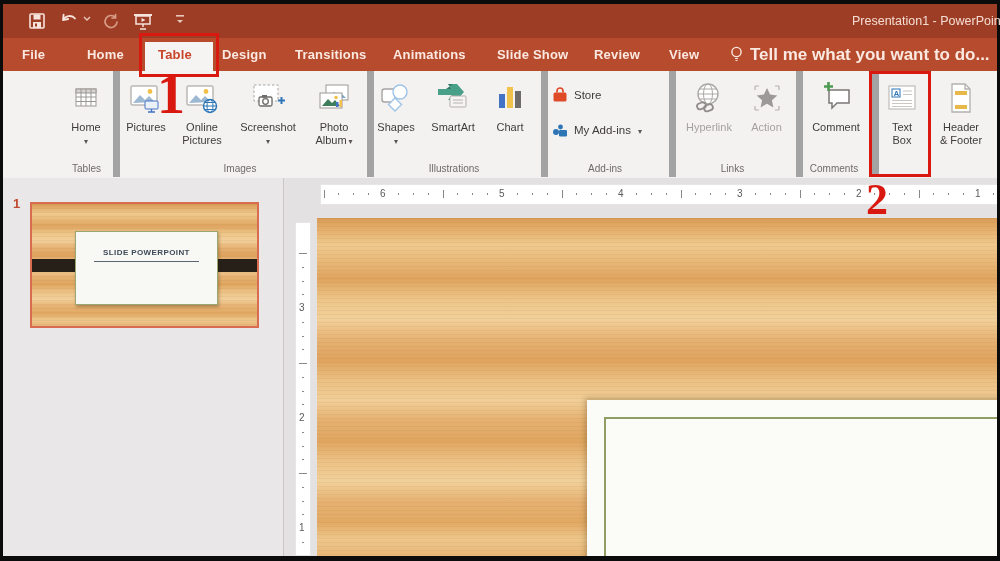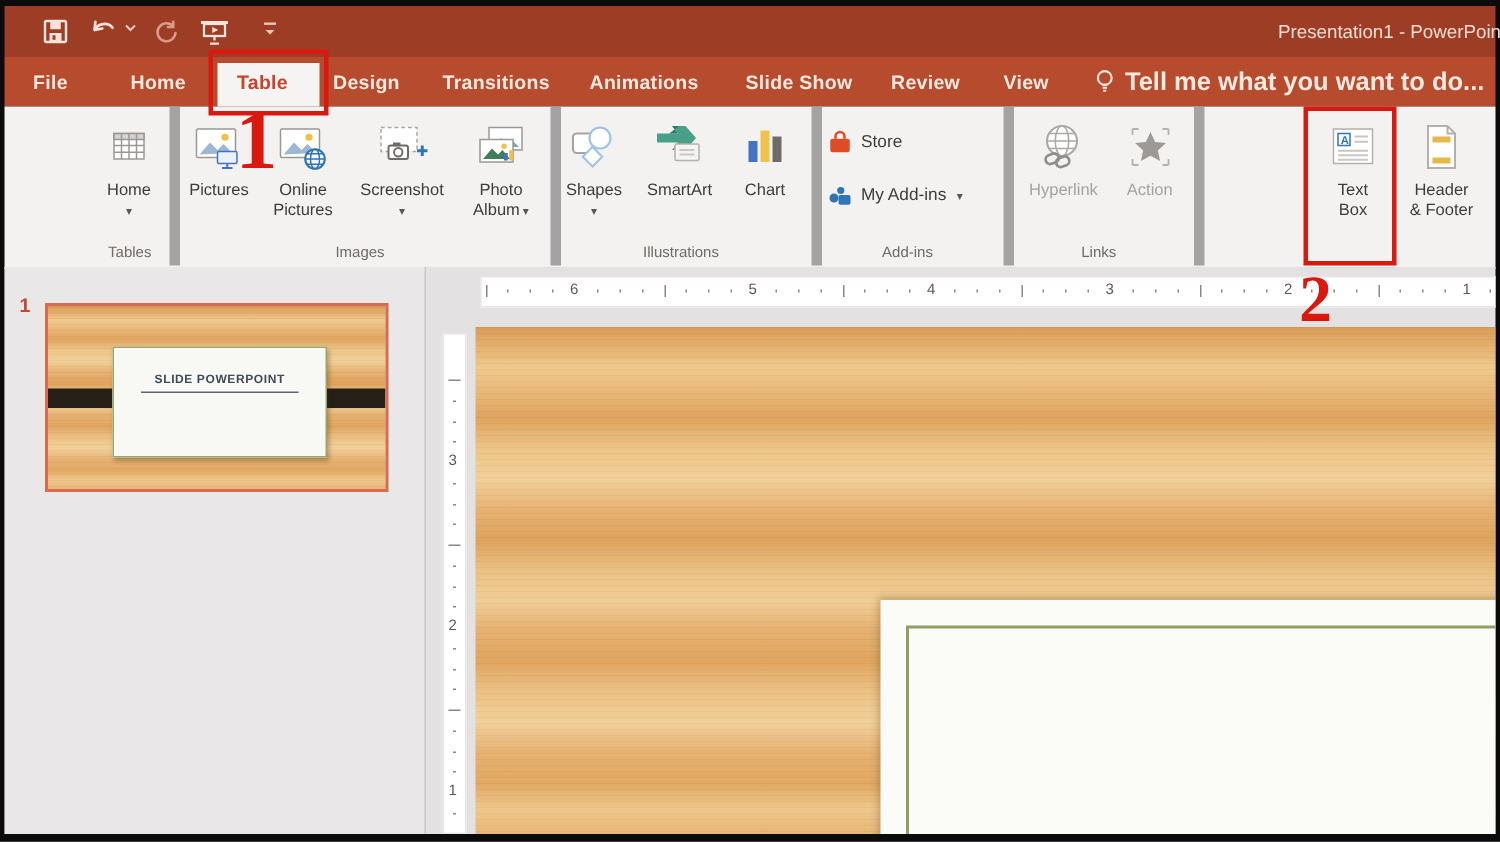--- a/index.html
+++ b/index.html
@@ -293,20 +293,32 @@
               <path d="M7 13h20 M8.5 8h17 M8.5 18h17" stroke="#ABA8A6"></path>
               <rect x="6" y="22" width="9" height="6" rx="3" fill="none" stroke="#908D8B" stroke-width="1.8" transform="rotate(-20 10 25)"></rect>
               <rect x="13" y="24" width="9" height="6" rx="3" fill="none" stroke="#908D8B" stroke-width="1.8" transform="rotate(-20 17 27)"></rect>
             </svg>
         </span>
         <span class="bl">Hyperlink</span>
       </div>
       <div class="glabel">Links</div>
     </div>
 
+    <div class="rgroup" style="left:793px;width:76px">
+      <div class="bigbtn" style="left:8px;width:64px">
+        <span class="bicon">
+          <svg width="38" height="34" viewBox="0 0 38 34">
+              <path d="M12 9h20v13H20l-5 5v-5h-3z" fill="#fff" stroke="#7A7775" stroke-width="1.5"></path>
+              <path d="M7 5.5h9 M11.5 1v9" stroke="#4E9A51" stroke-width="2.6"></path>
+            </svg>
+        </span>
+        <span class="bl">Comment</span>
+      </div>
+      <div class="glabel">Comments</div>
+    </div>
 
     <div class="rgroup" style="left:869px;width:131px;border-right:none">
       <div class="bigbtn" style="left:6px;width:48px">
         <span class="bicon">
           <svg width="34" height="34" viewBox="0 0 34 34">
               <rect x="4" y="5" width="26" height="23" fill="#fff" stroke="#B3B0AE"></rect>
               <rect x="7" y="8" width="8" height="8" fill="#fff" stroke="#2E75B6"></rect>
               <text x="8.8" y="14.8" font-family="Liberation Sans, sans-serif" font-size="7.5" font-weight="bold" fill="#2E75B6">A</text>
               <path d="M18 10h9 M18 13.5h9 M7 19.5h20 M7 22.5h20 M7 25.5h20" stroke="#C9C6C4" stroke-width="1.2"></path>
             </svg>

